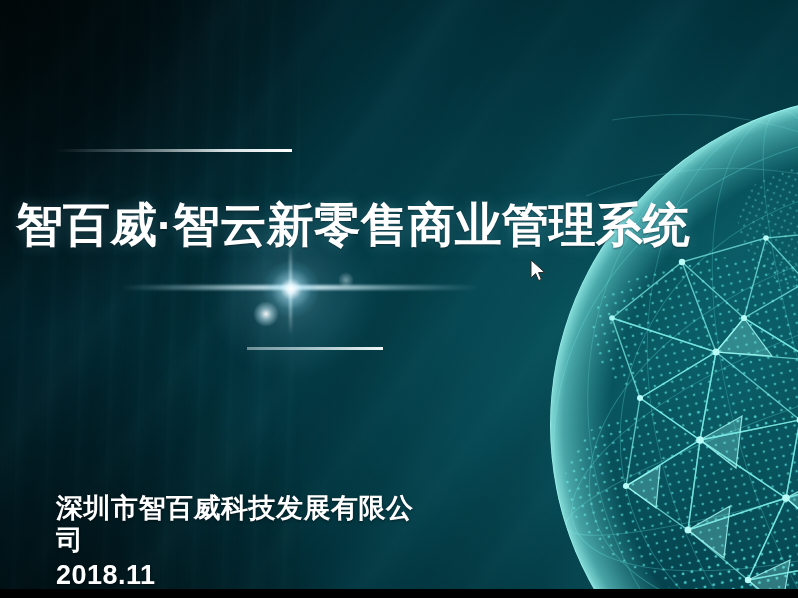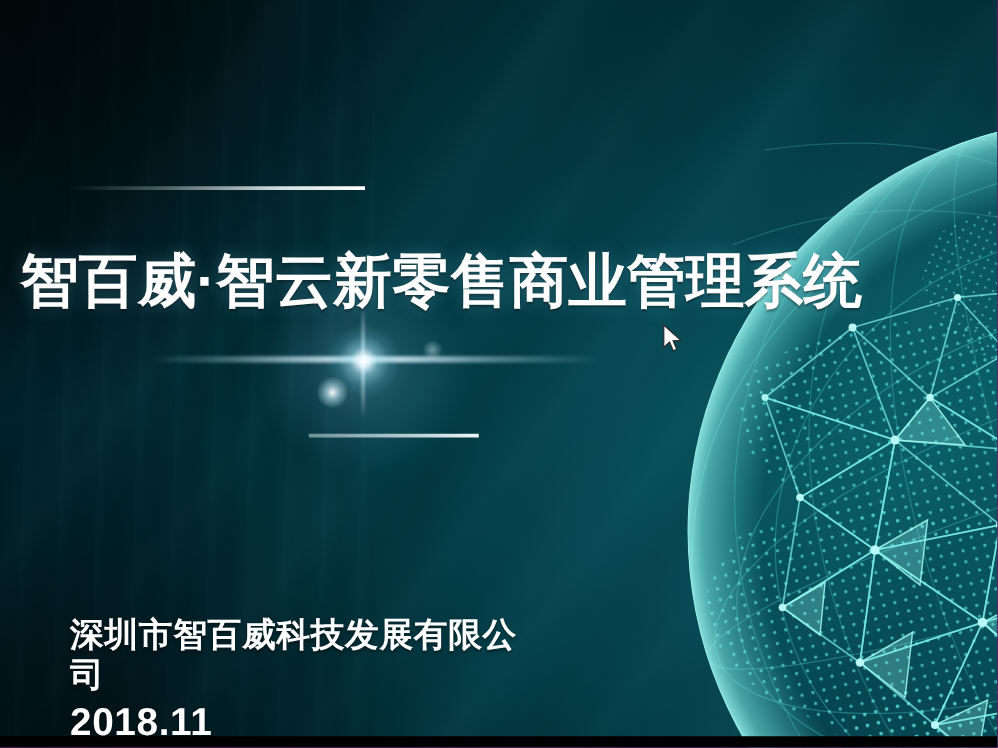--- a/index.html
+++ b/index.html
@@ -5,21 +5,21 @@
   html, body {
     margin: 0;
     padding: 0;
     background: #000;
   }
   #slide {
     position: relative;
     width: 798px;
     height: 598px;
     overflow: hidden;
-    background: #d946ef;
+    background: #c2410c;
     font-family: "Liberation Sans", "DejaVu Sans", sans-serif;
   }
 
   
   .bg-base {
     position: absolute;
     inset: 0;
     background:
       radial-gradient(ellipse 900px 700px at 88% 62%, #0a5f68 0%, #064a55 24%, #023640 48%, #012630 70%, #001a22 100%),
       linear-gradient(135deg, #000305 0%, #001117 22%, #012731 50%, #02333d 74%, #023a44 100%);
@@ -165,21 +165,21 @@
   }
   .company {
     font-size: 27px;
     font-weight: bold;
     color: #ffffff;
     line-height: 1.2;
     letter-spacing: .5px;
     text-shadow: 0 1px 3px rgba(0,0,0,0.5);
   }
   .date {
-    font-size: 31px;
+    font-size: 27px;
     font-weight: bold;
     color: #ffffff;
     line-height: 1.2;
     margin-top: 2px;
     letter-spacing: .5px;
     text-shadow: 0 1px 3px rgba(0,0,0,0.5);
   }
 
   
   .bottom-bar {

